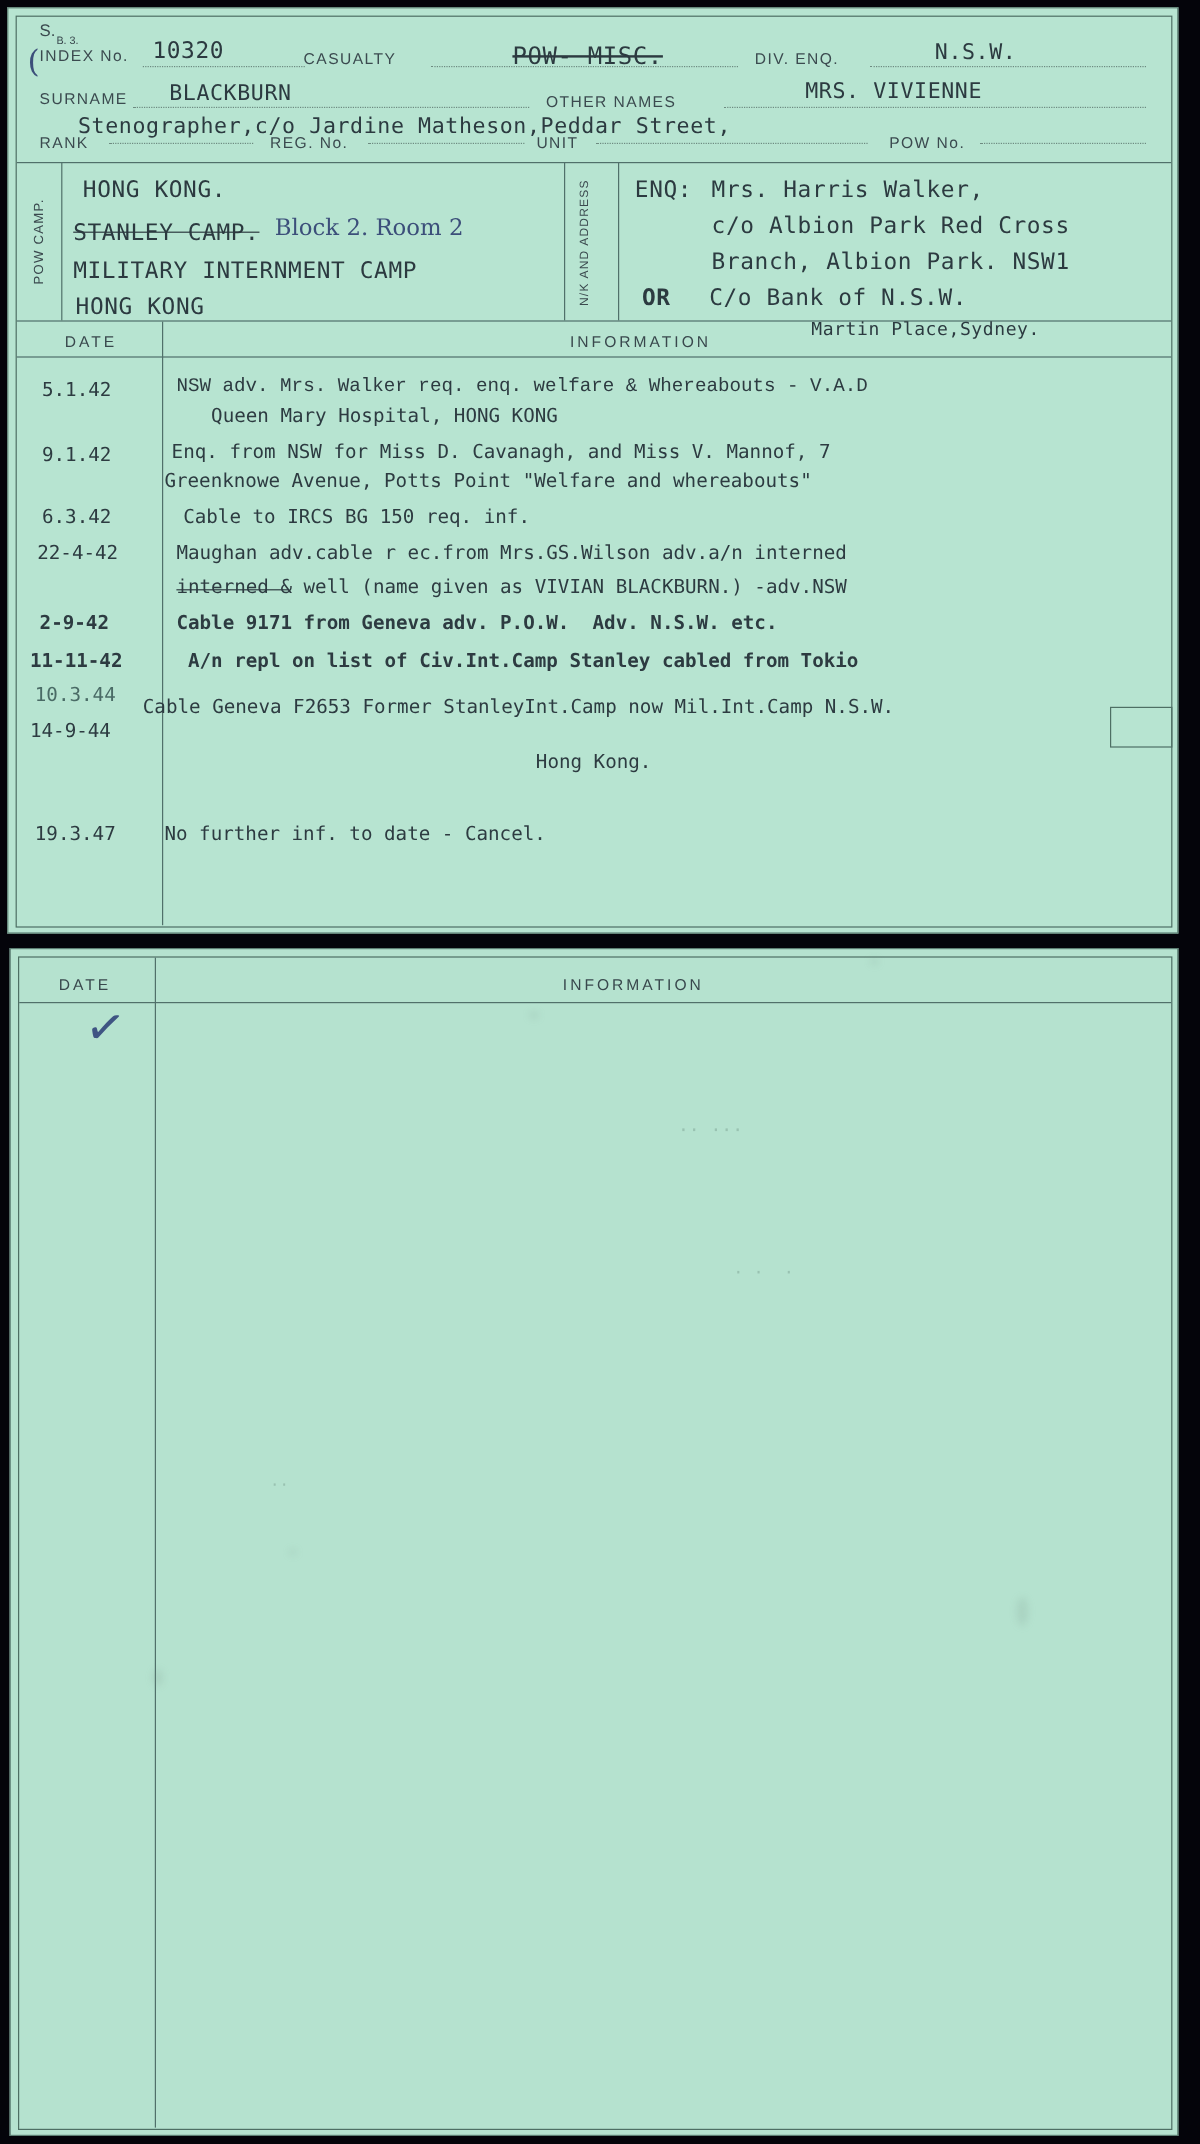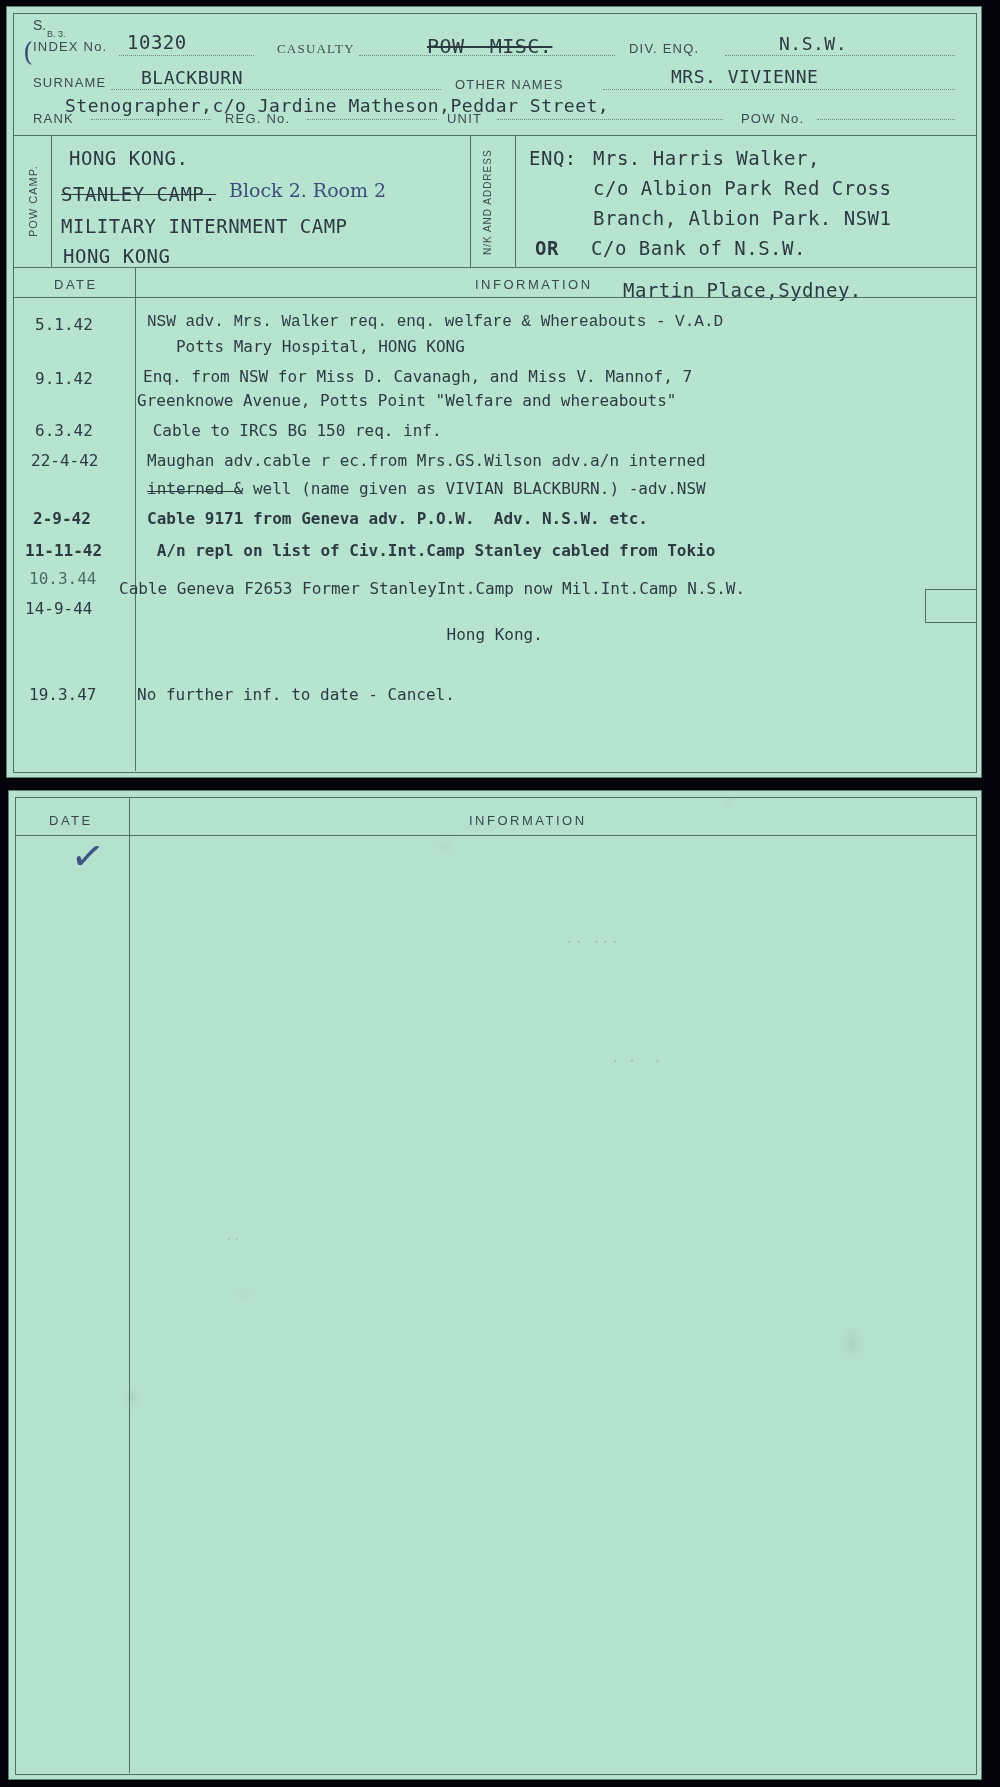--- a/index.html
+++ b/index.html
@@ -151,21 +151,21 @@
     <div class="box-outline" style="left:6px; top:6px; width:962px; height:758px;"></div>
 
     <div class="printed" style="left:26px; top:10px; font-size:14px; letter-spacing:0;">S.</div>
     <div class="printed" style="left:40px; top:22px; font-size:9px; letter-spacing:0;">B. 3.</div>
     <div class="hand" style="left:16px; top:30px; font-size:26px;">(</div>
 
     <div class="printed" style="left:26px; top:32px; font-size:13px;">INDEX No.</div>
     <div class="typed" style="left:120px; top:24px; font-size:19px;">10320</div>
     <div class="dots" style="left:112px; top:48px; width:135px;"></div>
 
-    <div class="printed" style="left:270px; top:34px; font-size:13px;font-family:Liberation Serif, serif;">CASUALTY</div>
+    <div class="printed" style="left:246px; top:34px; font-size:13px;">CASUALTY</div>
     <div class="typed strike" style="left:420px; top:27px; font-size:20px;">POW- MISC.</div>
     <div class="dots" style="left:352px; top:48px; width:256px;"></div>
 
     <div class="printed" style="left:622px; top:34px; font-size:13px;">DIV. ENQ.</div>
     <div class="typed" style="left:772px; top:26px; font-size:18px;">N.S.W.</div>
     <div class="dots" style="left:718px; top:48px; width:230px;"></div>
 
     <div class="printed" style="left:26px; top:68px; font-size:13px;">SURNAME</div>
     <div class="typed" style="left:134px; top:60px; font-size:18px;">BLACKBURN</div>
     <div class="dots" style="left:104px; top:82px; width:330px;"></div>
@@ -202,31 +202,31 @@
     <div class="rule" style="left:463px; top:128px; width:1px; height:132px;"></div>
     <div class="rule" style="left:508px; top:128px; width:1px; height:132px;"></div>
     <div class="vert" style="left:474px; top:136px; height:118px; width:30px; font-size:10px; line-height:13px;">N/K AND ADDRESS</div>
 
     <div class="typed" style="left:522px; top:140px; font-size:19px;">ENQ:</div>
     <div class="typed" style="left:586px; top:140px; font-size:19px;">Mrs. Harris Walker,</div>
     <div class="typed" style="left:586px; top:170px; font-size:19px;">c/o Albion Park Red Cross</div>
     <div class="typed" style="left:586px; top:200px; font-size:19px;">Branch, Albion Park. NSW1</div>
     <div class="typed bold" style="left:528px; top:230px; font-size:19px;">OR</div>
     <div class="typed" style="left:584px; top:230px; font-size:19px;">C/o Bank of N.S.W.</div>
-    <div class="typed" style="left:616px; top:258px; font-size:19px;margin-top:14px;">Martin Place,Sydney.</div>
+    <div class="typed" style="left:669px; top:258px; font-size:15px;">Martin Place,Sydney.</div>
 
     <div class="rule" style="left:7px; top:290px; width:962px; height:1px;"></div>
     <div class="rule" style="left:128px; top:261px; width:1px; height:503px;"></div>
 
     <div class="colhdr" style="left:47px; top:270px;">DATE</div>
     <div class="colhdr" style="left:468px; top:270px;">INFORMATION</div>
 
     <div class="entry-date" style="left:28px; top:308px;">5.1.42</div>
     <div class="entry-text" style="left:140px; top:306px;font-family:Liberation Mono, monospace;">NSW adv. Mrs. Walker req. enq. welfare &amp; Whereabouts - V.A.D</div>
-    <div class="entry-text" style="left:140px; top:330px;">   Potts Mary Hospital, HONG KONG</div>
+    <div class="entry-text" style="left:140px; top:330px;">   Queen Mary Hospital, HONG KONG</div>
 
     <div class="entry-date" style="left:28px; top:362px;">9.1.42</div>
     <div class="entry-text" style="left:136px; top:360px;">Enq. from NSW for Miss D. Cavanagh, and Miss V. Mannof, 7</div>
     <div class="entry-text" style="left:130px; top:384px;">Greenknowe Avenue, Potts Point "Welfare and whereabouts"</div>
 
     <div class="entry-date" style="left:28px; top:414px;">6.3.42</div>
     <div class="entry-text" style="left:136px; top:414px;"> Cable to IRCS BG 150 req. inf.</div>
 
     <div class="entry-date" style="left:24px; top:444px;">22-4-42</div>
     <div class="entry-text" style="left:140px; top:444px;">Maughan adv.cable r ec.from Mrs.GS.Wilson adv.a/n interned</div>

